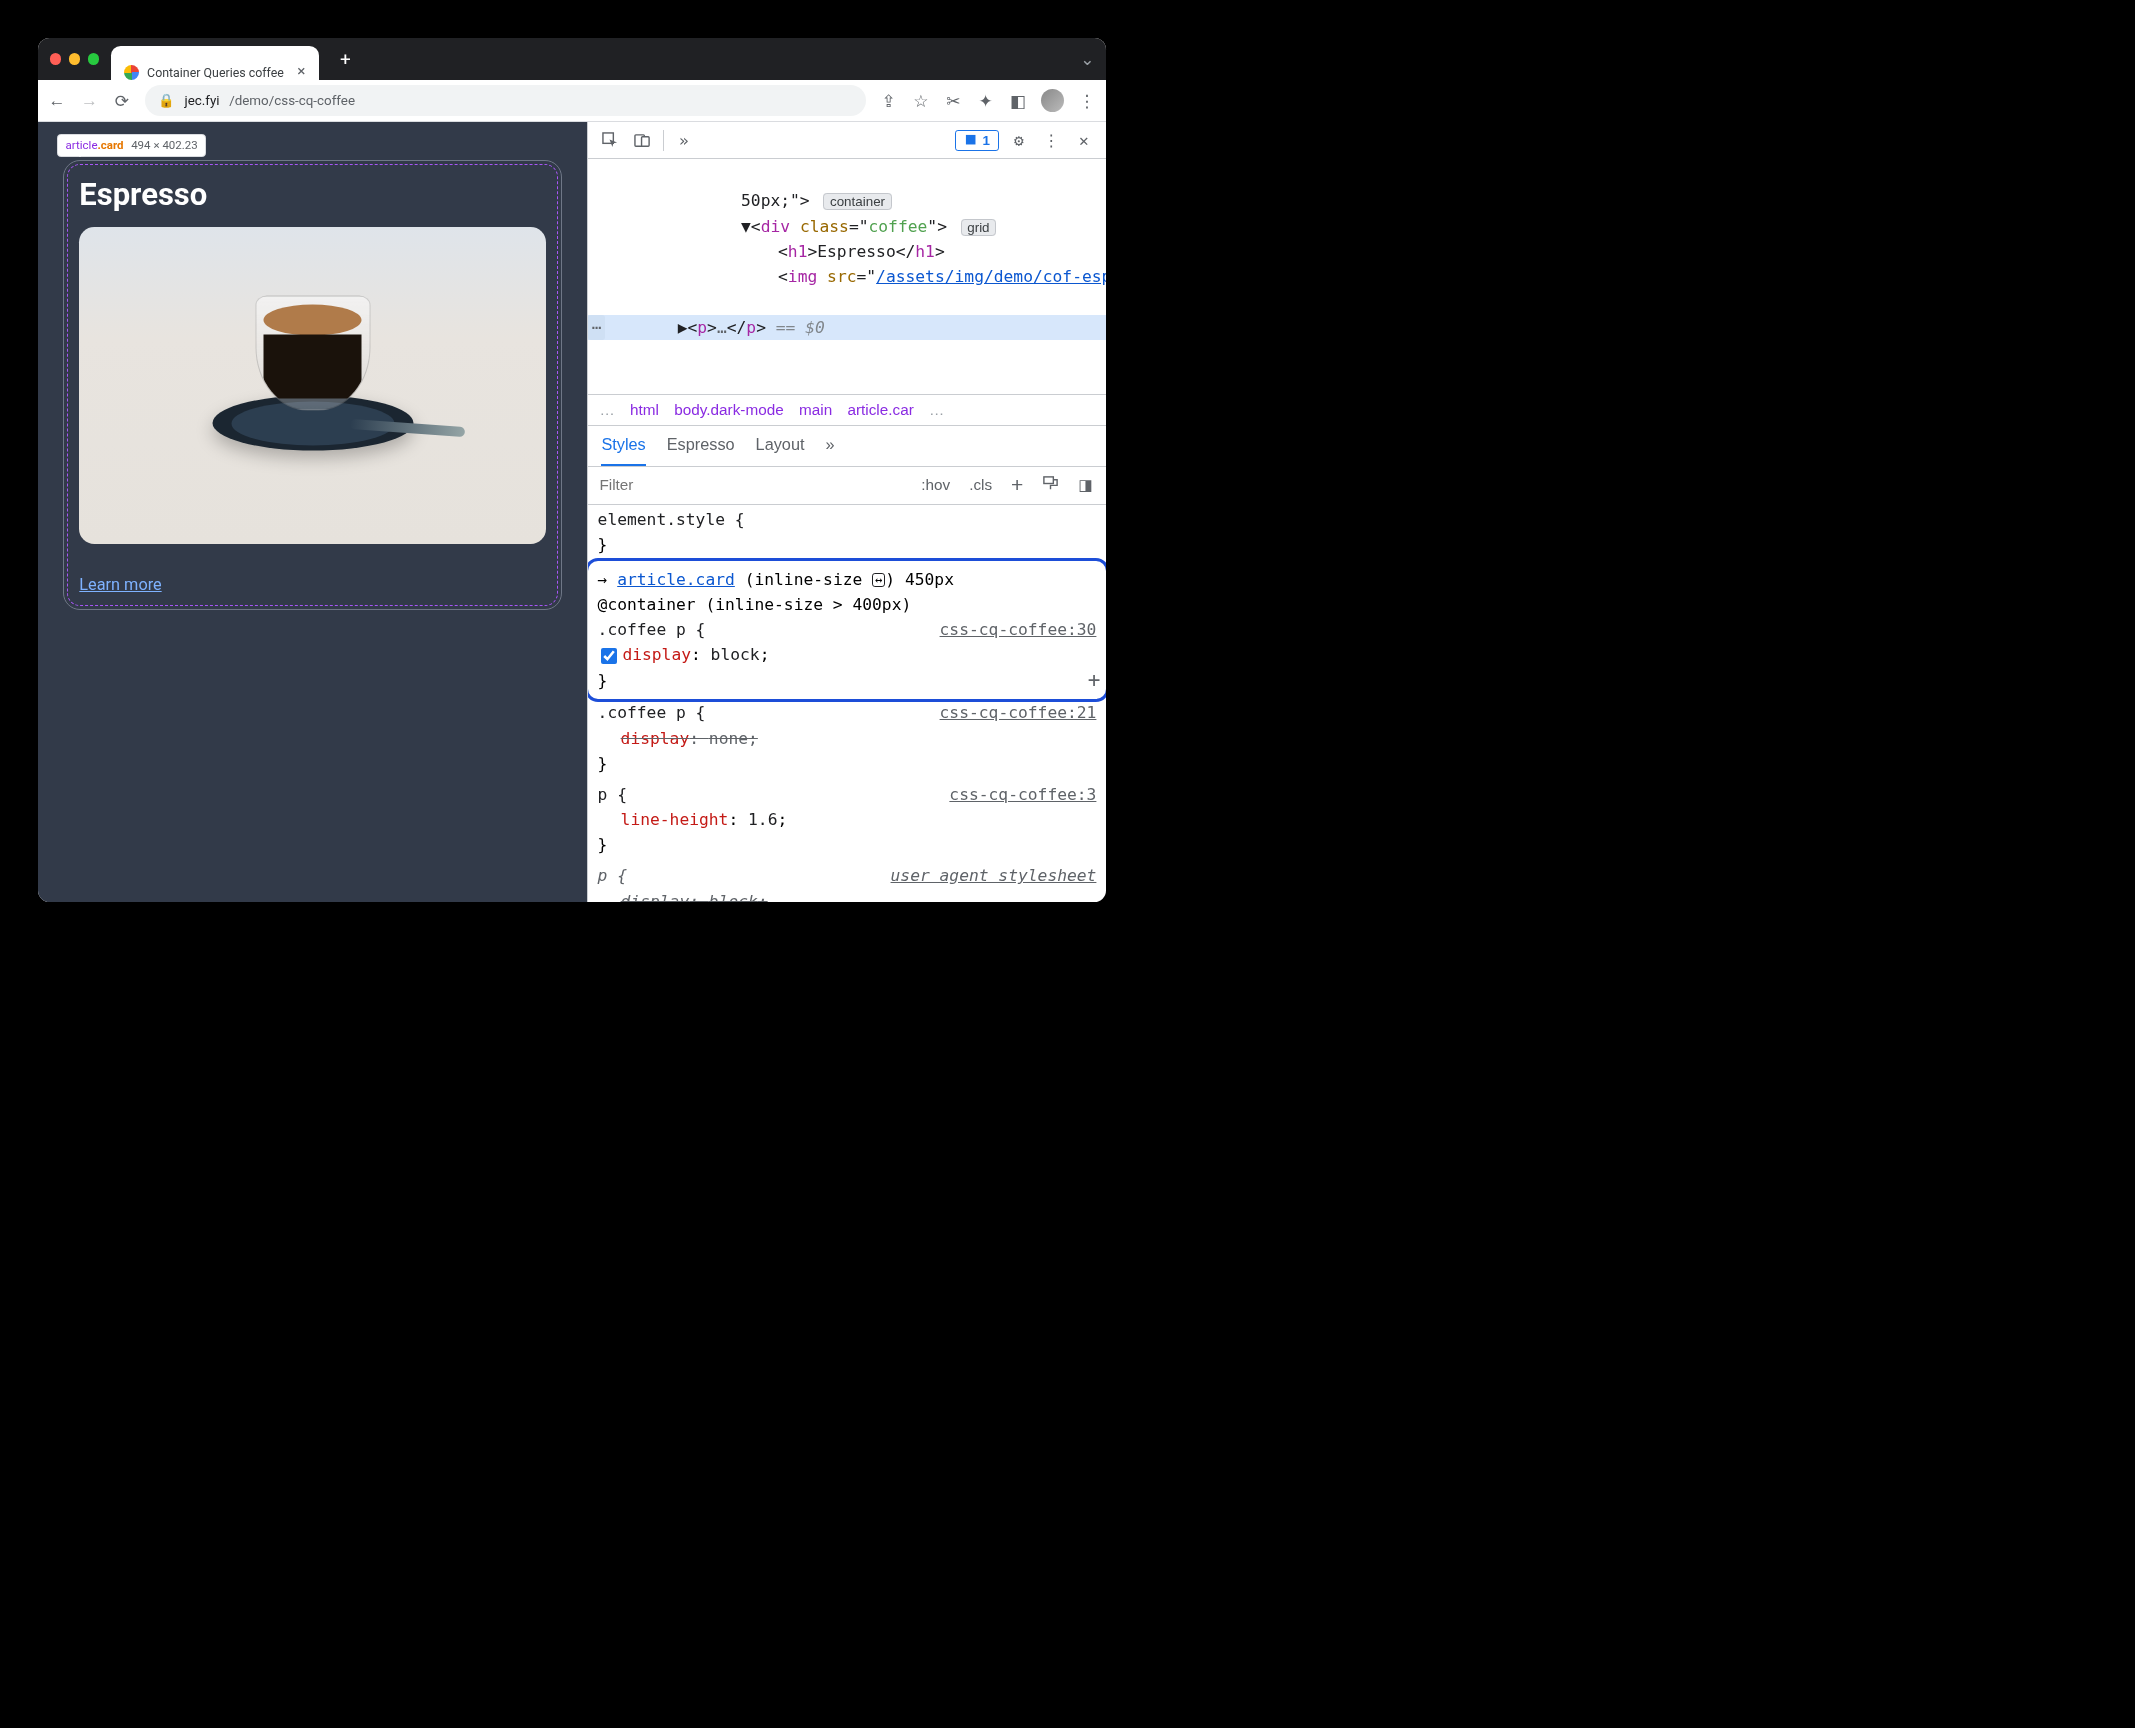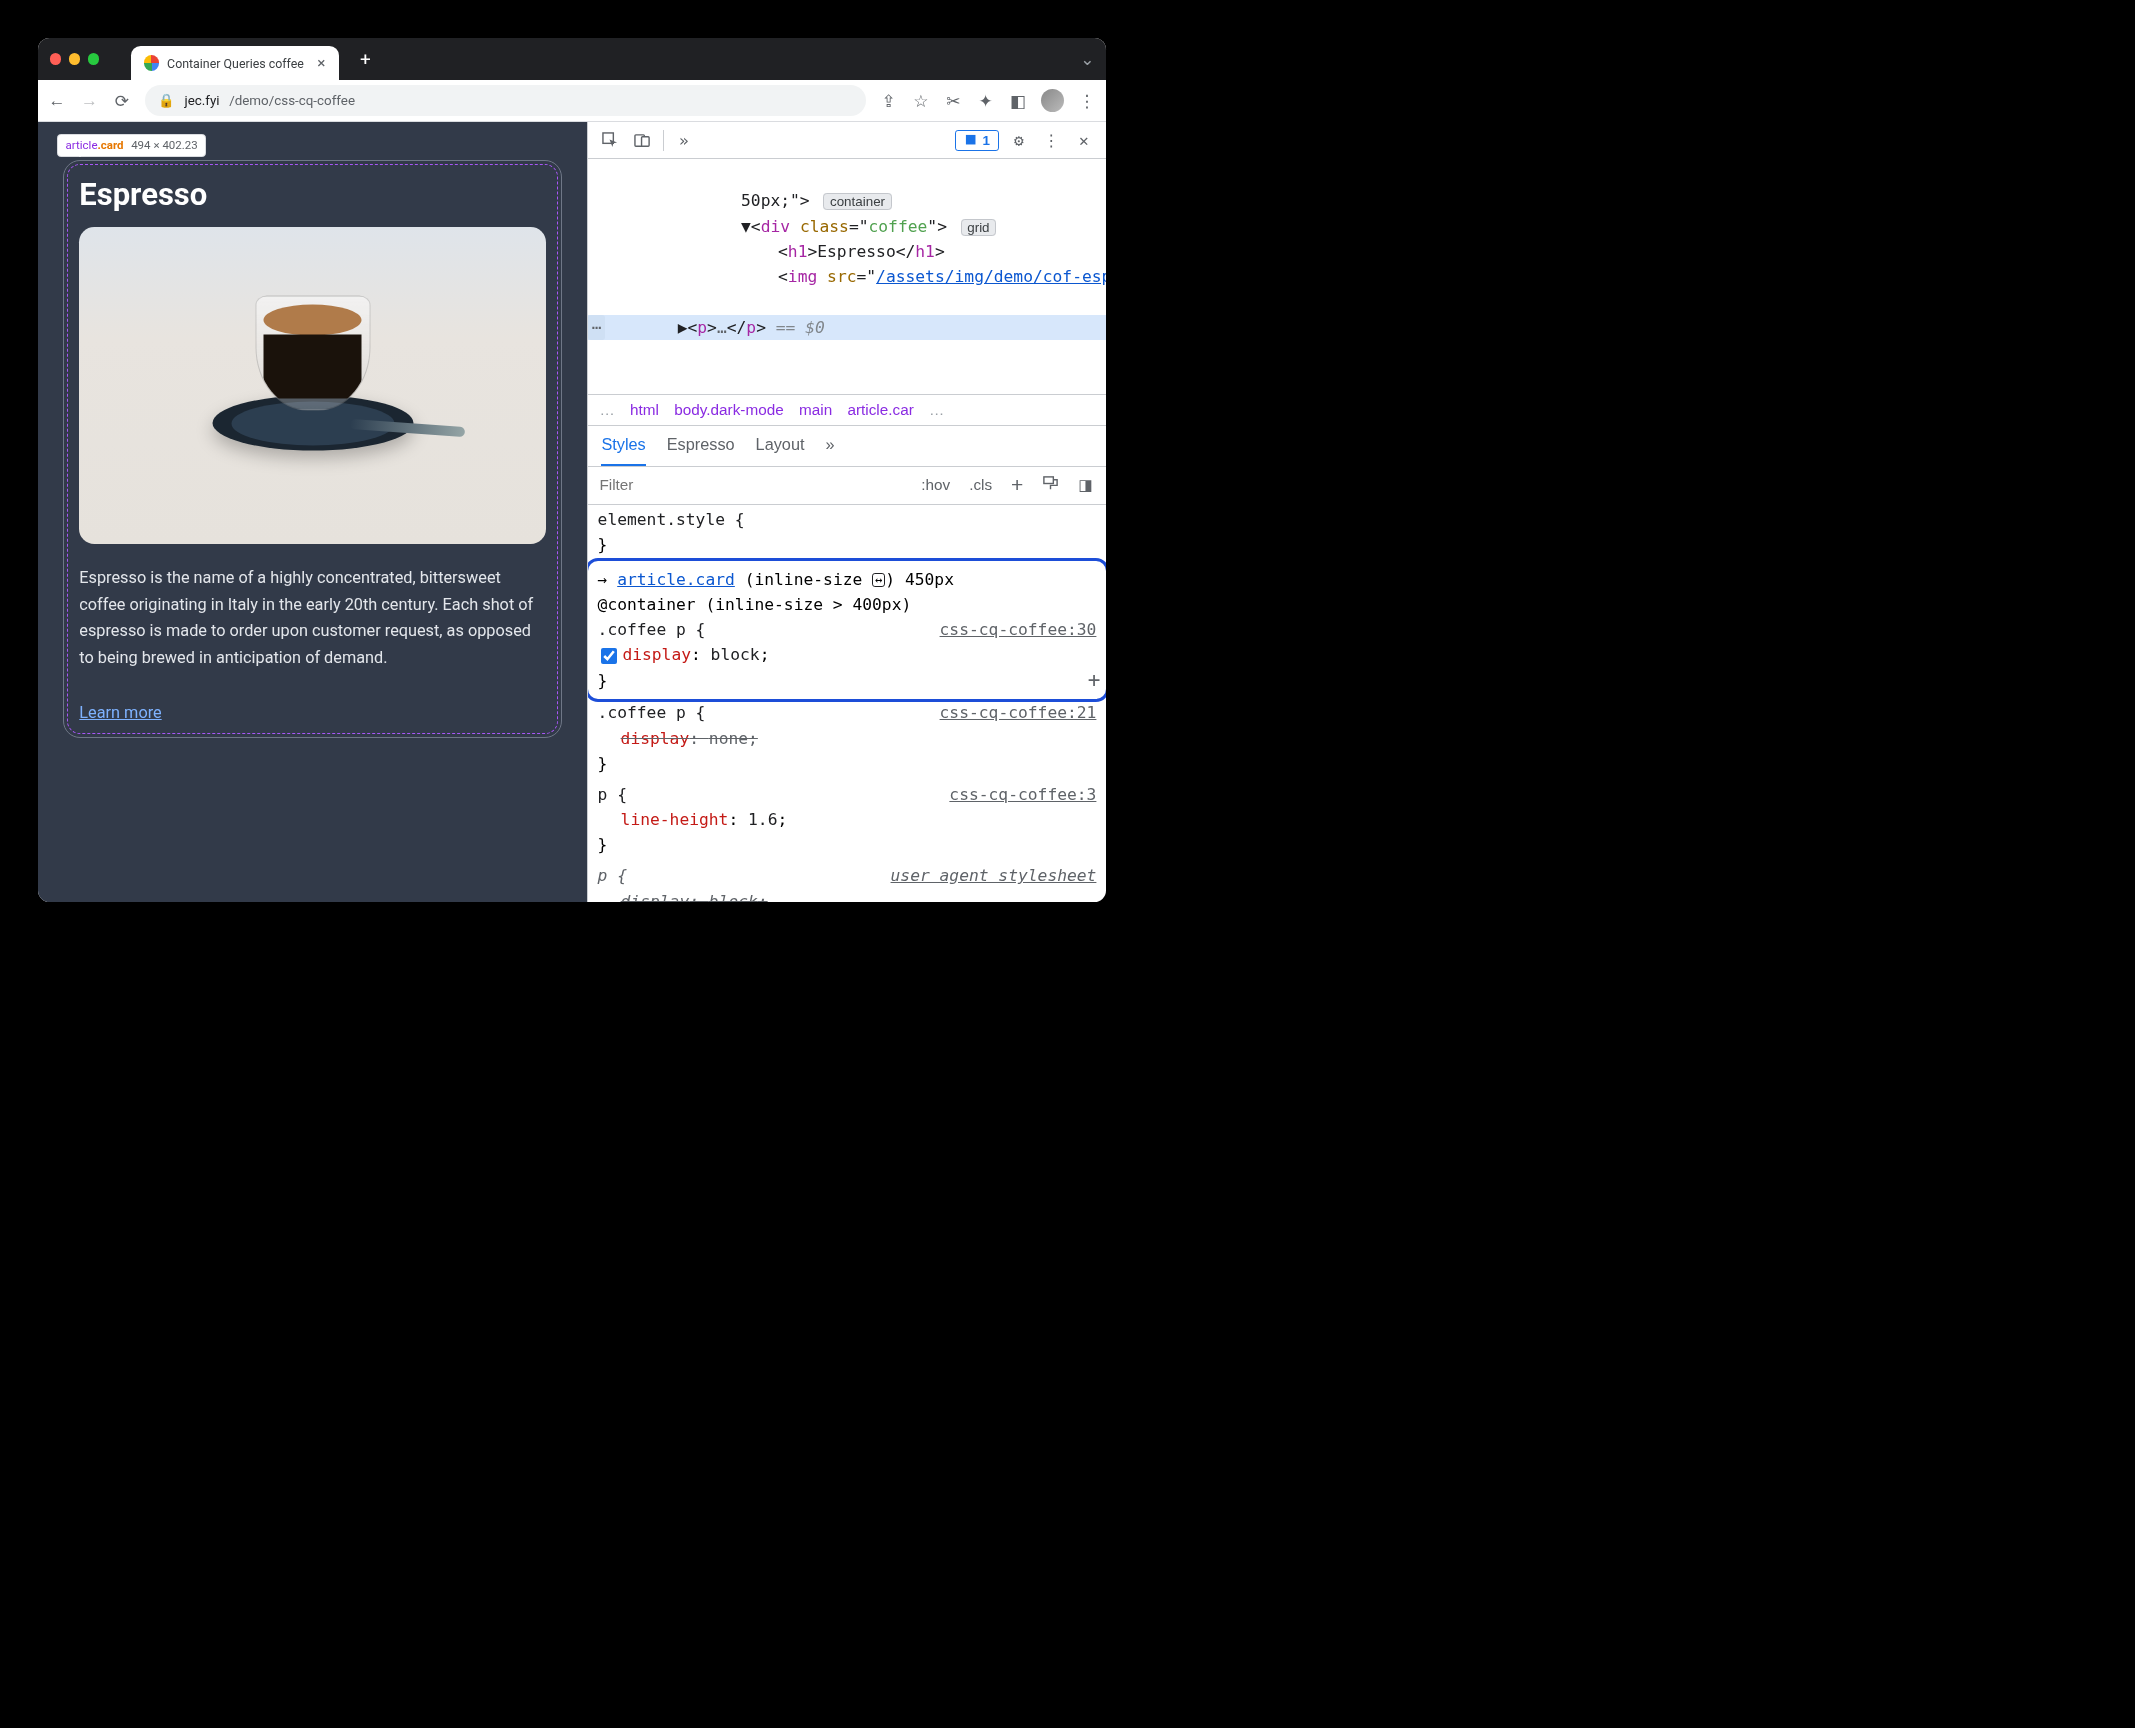--- a/index.html
+++ b/index.html
@@ -4,21 +4,21 @@
 <style>
 * { margin: 0; padding: 0; box-sizing: border-box; }
 body { font-family: -apple-system, BlinkMacSystemFont, "Segoe UI", Roboto, sans-serif; background: #000; padding: 38px; }
 .window { width: 1068px; height: 864px; background: #fff; border-radius: 11.5px; overflow: hidden; display: flex; flex-direction: column; box-shadow: 0 19px 57px rgba(0,0,0,.5); }
 .titlebar { background: #202124; height: 42px; display: flex; align-items: center; padding: 0 11.5px; gap: 7.6px; position: relative; }
 .traffic { display: flex; gap: 7.6px; }
 .traffic span { width: 11.5px; height: 11.5px; border-radius: 50%; display: block; }
 .tr-close { background: #ff5f56; }
 .tr-min { background: #ffbd2e; }
 .tr-max { background: #27c93f; }
-.tab { background: #fff; border-radius: 9.6px 9.6px 0 0; height: 34px; padding: 0 13.4px; display: flex; align-items: center; gap: 7.6px; margin-left: 24px; align-self: flex-end; font-size: 12.4px; color: #3c4043; }
+.tab { background: #fff; border-radius: 9.6px 9.6px 0 0; height: 34px; padding: 0 13.4px; display: flex; align-items: flex-end; gap: 7.6px; margin-left: 4px; align-self: flex-end; font-size: 12.4px; color: #3c4043; }
 .tab .favicon { width: 15.3px; height: 15.3px; border-radius: 50%; background: conic-gradient(#ea4335 0 90deg,#4285f4 90deg 180deg,#34a853 180deg 270deg,#fbbc05 270deg 360deg); }
 .tab .close-x { font-size: 15.3px; color: #5f6368; margin-left: 5.7px; }
 .newtab { width: 27px; height: 27px; display: flex; align-items: center; justify-content: center; color: #fff; font-size: 19px; margin-left: 5.7px; }
 .titlebar .chev { margin-left: auto; color: #9aa0a6; font-size: 17px; }
 .toolbar { background: #fff; height: 42px; border-bottom: 1px solid #dadce0; display: flex; align-items: center; padding: 0 9.6px; gap: 13.4px; color: #5f6368; }
 .toolbar .ic { width: 19px; height: 19px; display: flex; align-items: center; justify-content: center; font-size: 17px; }
 .omnibox { flex: 1; background: #f1f3f4; border-radius: 19px; height: 31px; display: flex; align-items: center; padding: 0 13.4px; gap: 9.6px; color: #5f6368; font-size: 13.4px; }
 .omnibox .urlhost { color: #202124; }
 .toolbar .right { display: flex; align-items: center; gap: 13.4px; }
 .avatar { width: 23px; height: 23px; border-radius: 50%; background: linear-gradient(135deg,#888,#bbb); }
@@ -125,21 +125,20 @@
         </span>
         <span>494 × 402.23</span>
       </div>
       <article class="card">
         <h1>Espresso</h1>
         <div class="thumb">
           <div class="saucer"></div>
           <div class="cup"></div>
           <div class="spoon"></div>
         </div>
-        <p>Espresso is the name of a highly concentrated, bittersweet coffee originating in Italy in the early 20th century. Each shot of espresso is made to order upon customer request, as opposed to being brewed in anticipation of demand.</p>
         <a class="learn" href="#">Learn more</a>
       </article>
     </div>
 
     <div class="devtools">
       <div class="dt-top">
         <div class="btnic">
             <svg width="17" height="17" viewBox="0 0 18 18">
               <rect x="1" y="1" width="11" height="11" fill="none" stroke="#5f6368" stroke-width="1.5"></rect>
               <path d="M8 8 L16 11 L12 12 L11 16 Z" fill="#5f6368"></path>

